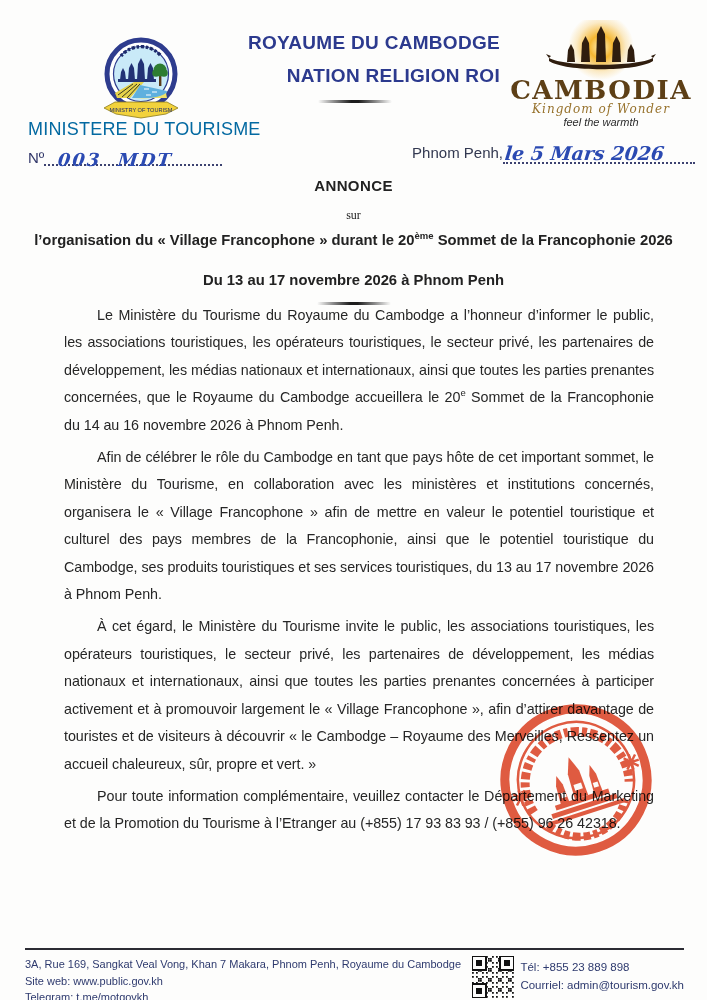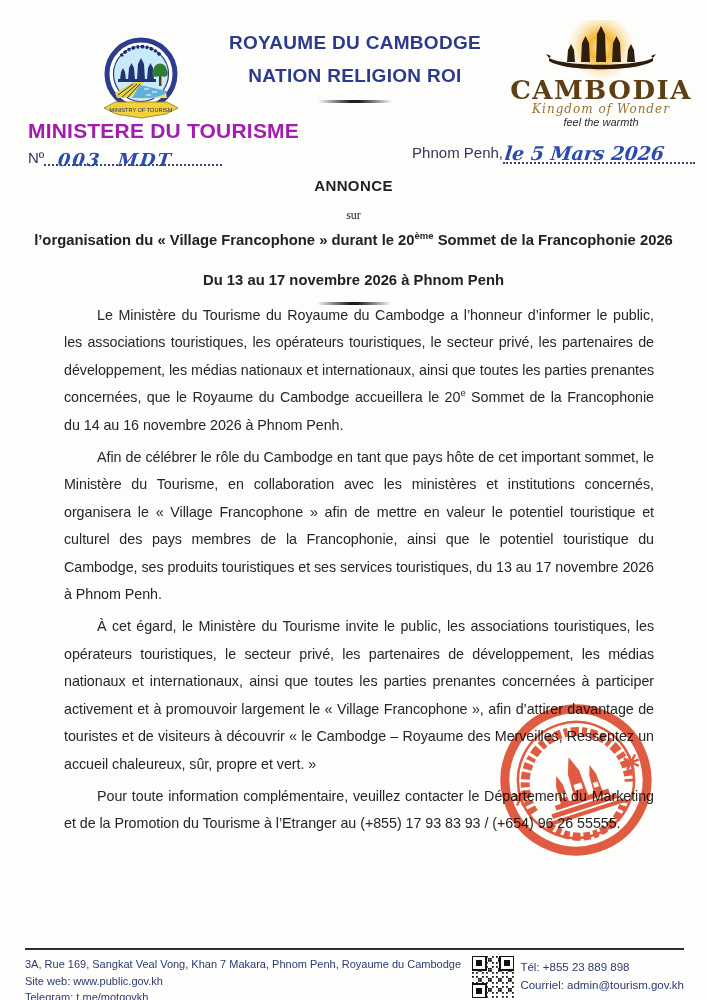--- a/index.html
+++ b/index.html
@@ -3,27 +3,27 @@
 <meta charset="utf-8">
 <style>
   html,body{margin:0;padding:0;background:#e8e8e8;}
   .page{
     position:relative;width:707px;height:1000px;margin:0 auto;
     background:#fdfdfc;overflow:hidden;
     font-family:"Liberation Sans",sans-serif;color:#2d2d2d;
   }
   
   .emblem{position:absolute;left:88px;top:36px;width:106px;height:92px;}
-  .header-center{position:absolute;left:210px;top:26px;width:290px;text-align:center;}
+  .header-center{position:absolute;left:210px;top:26px;width:290px;text-align:right;}
   .kingdom{color:#2c3a8e;font-size:19px;font-weight:600;line-height:33px;letter-spacing:.3px;}
   .divider{width:74px;height:3px;margin:8px auto 0 auto;
     background:linear-gradient(90deg,transparent 0%,#8a8a8a 22%,#1d1d1d 45%,#1d1d1d 55%,#8a8a8a 78%,transparent 100%);
     border-radius:2px;}
   .cambodia-logo{position:absolute;right:10px;top:20px;width:192px;height:110px;}
-  .ministry{position:absolute;left:28px;top:119px;color:#a21caf;font-size:21px;letter-spacing:.2px;font-weight:bold;}
+  .ministry{position:absolute;left:28px;top:119px;color:#0369a1;font-size:18px;letter-spacing:.2px;}
   .no-line{position:absolute;left:28px;top:146px;font-size:15px;color:#2f3568;}
   .dotline{display:inline-block;border-bottom:2px dotted #3c4270;height:18px;vertical-align:bottom;position:relative;}
   .hand{font-family:"DejaVu Serif",serif;font-style:italic;font-weight:bold;color:#2b4ab2;
     display:inline-block;transform:skewX(-6deg);}
   .no-line .hand{font-size:18px;position:relative;top:3px;letter-spacing:2px;}
   .no-hand-1{margin-left:14px;}
   .no-hand-2{margin-left:16px;}
   .date-line{position:absolute;right:12px;top:140px;font-size:15px;color:#323850;white-space:nowrap;}
   .date-line .printed{position:relative;top:-3px;}
   .date-line .dotline{width:192px;height:22px;}
@@ -134,21 +134,21 @@
     <div class="t-sur">sur</div>
     <div class="t-line"><span>l’organisation du « Village Francophone » durant le 20</span><sup class="sp">ème</sup><span> Sommet de la Francophonie 2026</span></div>
     <div class="t-line2">Du 13 au 17 novembre 2026 à Phnom Penh</div>
     <div class="divider"></div>
   </div>
 
   <div class="body-text">
     <p><span>Le Ministère du Tourisme du Royaume du Cambodge a l’honneur d’informer le public, les associations touristiques, les opérateurs touristiques, le secteur privé, les partenaires de développement, les médias nationaux et internationaux, ainsi que toutes les parties prenantes concernées, que le Royaume du Cambodge accueillera le 20</span><sup class="sp">e</sup><span> Sommet de la Francophonie du 14 au 16 novembre 2026 à Phnom Penh.</span></p>
     <p><span>Afin de célébrer le rôle du Cambodge en tant que pays hôte de cet important sommet, le Ministère du Tourisme, en collaboration avec les ministères et institutions concernés, organisera le « </span><span class="b">Village Francophone</span><span> » afin de mettre en valeur le potentiel touristique et culturel des pays membres de la Francophonie, ainsi que le potentiel touristique du Cambodge, ses produits touristiques et ses services touristiques, du 13 au 17 novembre 2026 à Phnom Penh.</span></p>
     <p><span>À cet égard, le Ministère du Tourisme invite le public, les associations touristiques, les opérateurs touristiques, le secteur privé, les partenaires de développement, les médias nationaux et internationaux, ainsi que toutes les parties prenantes concernées à participer activement et à promouvoir largement le « </span><span class="b">Village Francophone</span><span> », afin d’attirer davantage de touristes et de visiteurs à découvrir « </span><span class="b">le Cambodge – Royaume des Merveilles, Ressentez un accueil chaleureux, sûr, propre et vert. »</span></p>
-    <p>Pour toute information complémentaire, veuillez contacter le Département du Marketing et de la Promotion du Tourisme à l’Etranger au (+855) 17 93 83 93 / (+654) 96 26 55555.</p>
+    <p>Pour toute information complémentaire, veuillez contacter le Département du Marketing et de la Promotion du Tourisme à l’Etranger au (+855) 17 93 83 93 / (+855) 96 26 42318.</p>
   </div>
 
   <svg class="stamp" viewBox="0 0 160 160">
     <g stroke="#dd4527" fill="none">
       <circle cx="80" cy="80" r="71" stroke-width="9"></circle>
       <circle cx="80" cy="80" r="58" stroke-width="2.5"></circle>
       <path d="M30,98 A 52,52 0 1 1 130,98" stroke-width="9" stroke-dasharray="6 3 4 3 8 3 5 3 7 3"></path>
       <path d="M40,114 A 46,46 0 0 0 120,114" stroke-width="8" stroke-dasharray="7 3 5 3 6 3 8 3"></path>
       <g stroke-width="2.4">
         <path d="M16,74 L28,86 M28,74 L16,86 M22,72 L22,88 M14,80 L30,80"></path>

